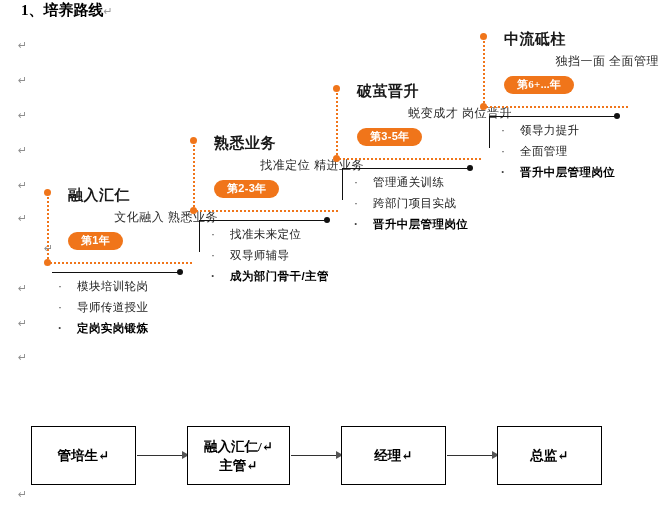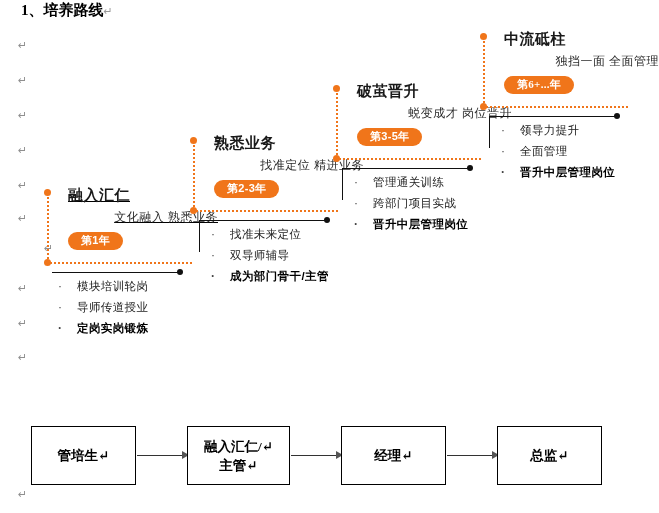--- a/index.html
+++ b/index.html
@@ -137,21 +137,21 @@
   <div class="ret" style="left:18px;top:352px;">↵</div>
   <div class="ret" style="left:18px;top:489px;">↵</div>
 
   <div class="stage">
 
     <div class="dot-v" style="left:47px;top:193px;height:70px;"></div>
     <div class="dot-h" style="left:47px;top:262px;width:145px;"></div>
     <div class="node" style="left:44px;top:189px;"></div>
     <div class="node" style="left:44px;top:259px;"></div>
 
-    <div class="stage-head" style="position:absolute;left:54px;top:186px;width:150px;text-decoration:underline;">
+    <div class="stage-head" style="position:absolute;left:54px;top:186px;width:150px;">
       <div class="stage-title">融入汇仁</div>
       <div class="stage-sub">文化融入  熟悉业务</div>
       <div class="badge">第1年</div>
     </div>
 
     <div class="brk-h" style="left:52px;top:272px;width:128px;"></div>
     <div class="brk-dot" style="left:177px;top:269px;"></div>
 
     <div class="blist" style="left:52px;top:276px;">
       <div class="bitem"><span class="bdot">·</span><span>模块培训轮岗</span></div>

